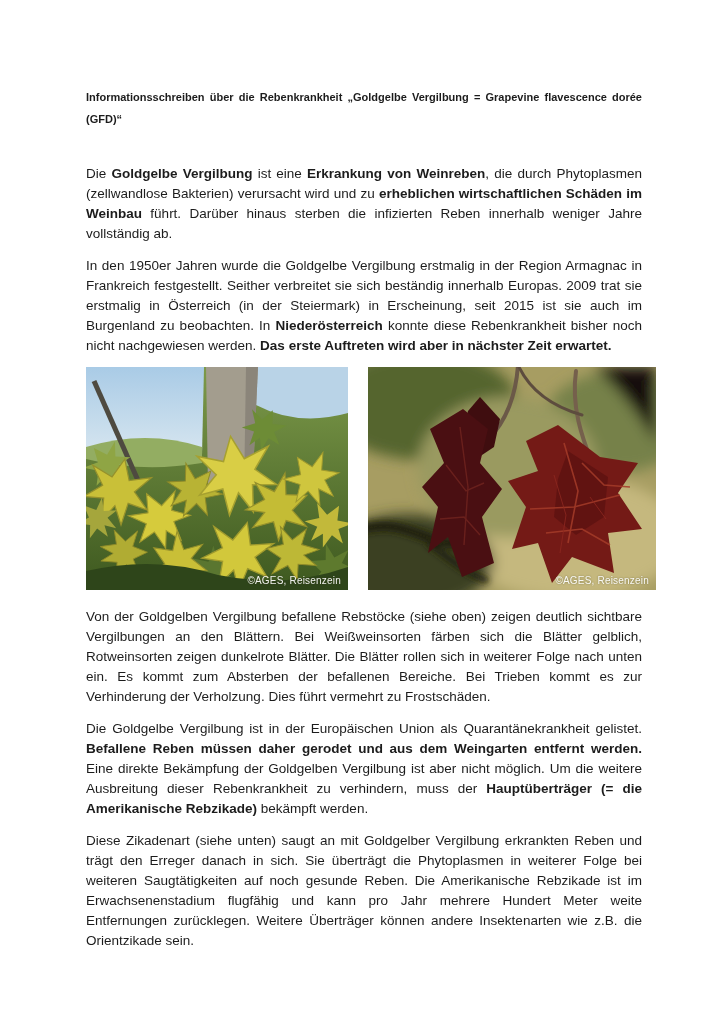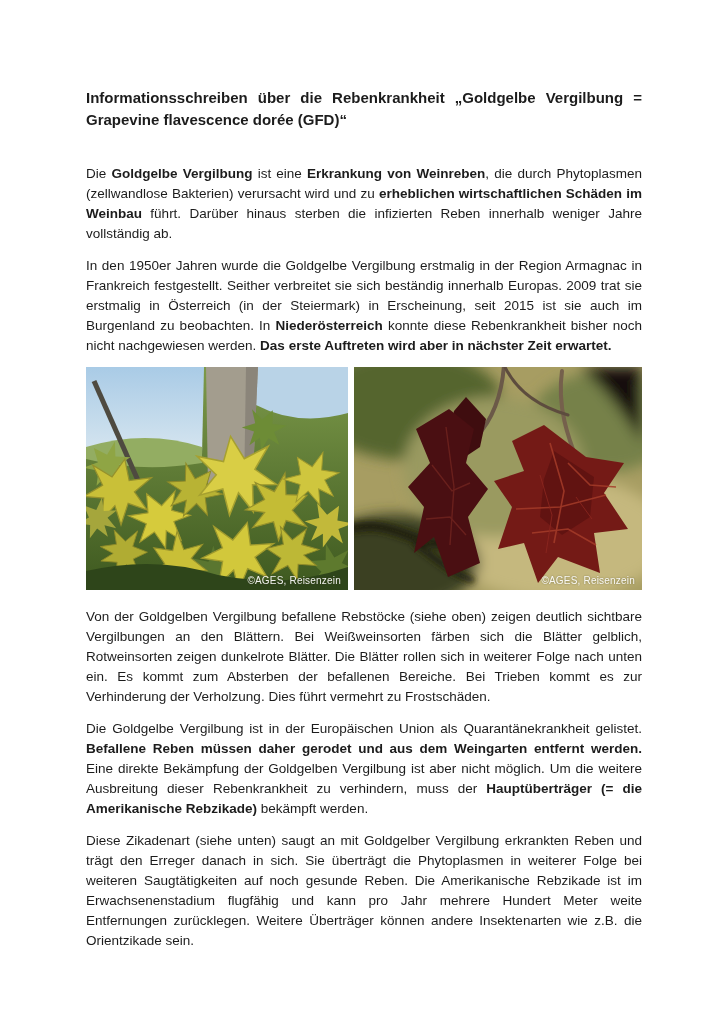--- a/index.html
+++ b/index.html
@@ -11,36 +11,36 @@
     font-family:"Liberation Sans","DejaVu Sans",sans-serif;
     color:#1c1c1c;
     overflow:hidden;
   }
   .content{
     position:absolute;
     left:86px;top:87px;
     width:556px;
   }
   .doc-title{
-    font-size:15px;
+    font-size:11px;
     font-weight:bold;
     line-height:21.5px;
     text-align:justify;
     margin:0 0 34px 0;
   }
   .para{
     font-size:13.5px;
     line-height:20px;
     text-align:justify;
     margin:12px 0 11px 0;
   }
   .para .b{font-weight:bold;}
   .figure-row{
     display:flex;
-    gap:6px;
+    gap:20px;
     margin:7px 0 17px 0;
   }
   .figure{
     position:relative;
     height:223px;
     overflow:hidden;
     flex:0 0 auto;
   }
   .figure.left{width:262px;}
   .figure.right{width:288px;}

